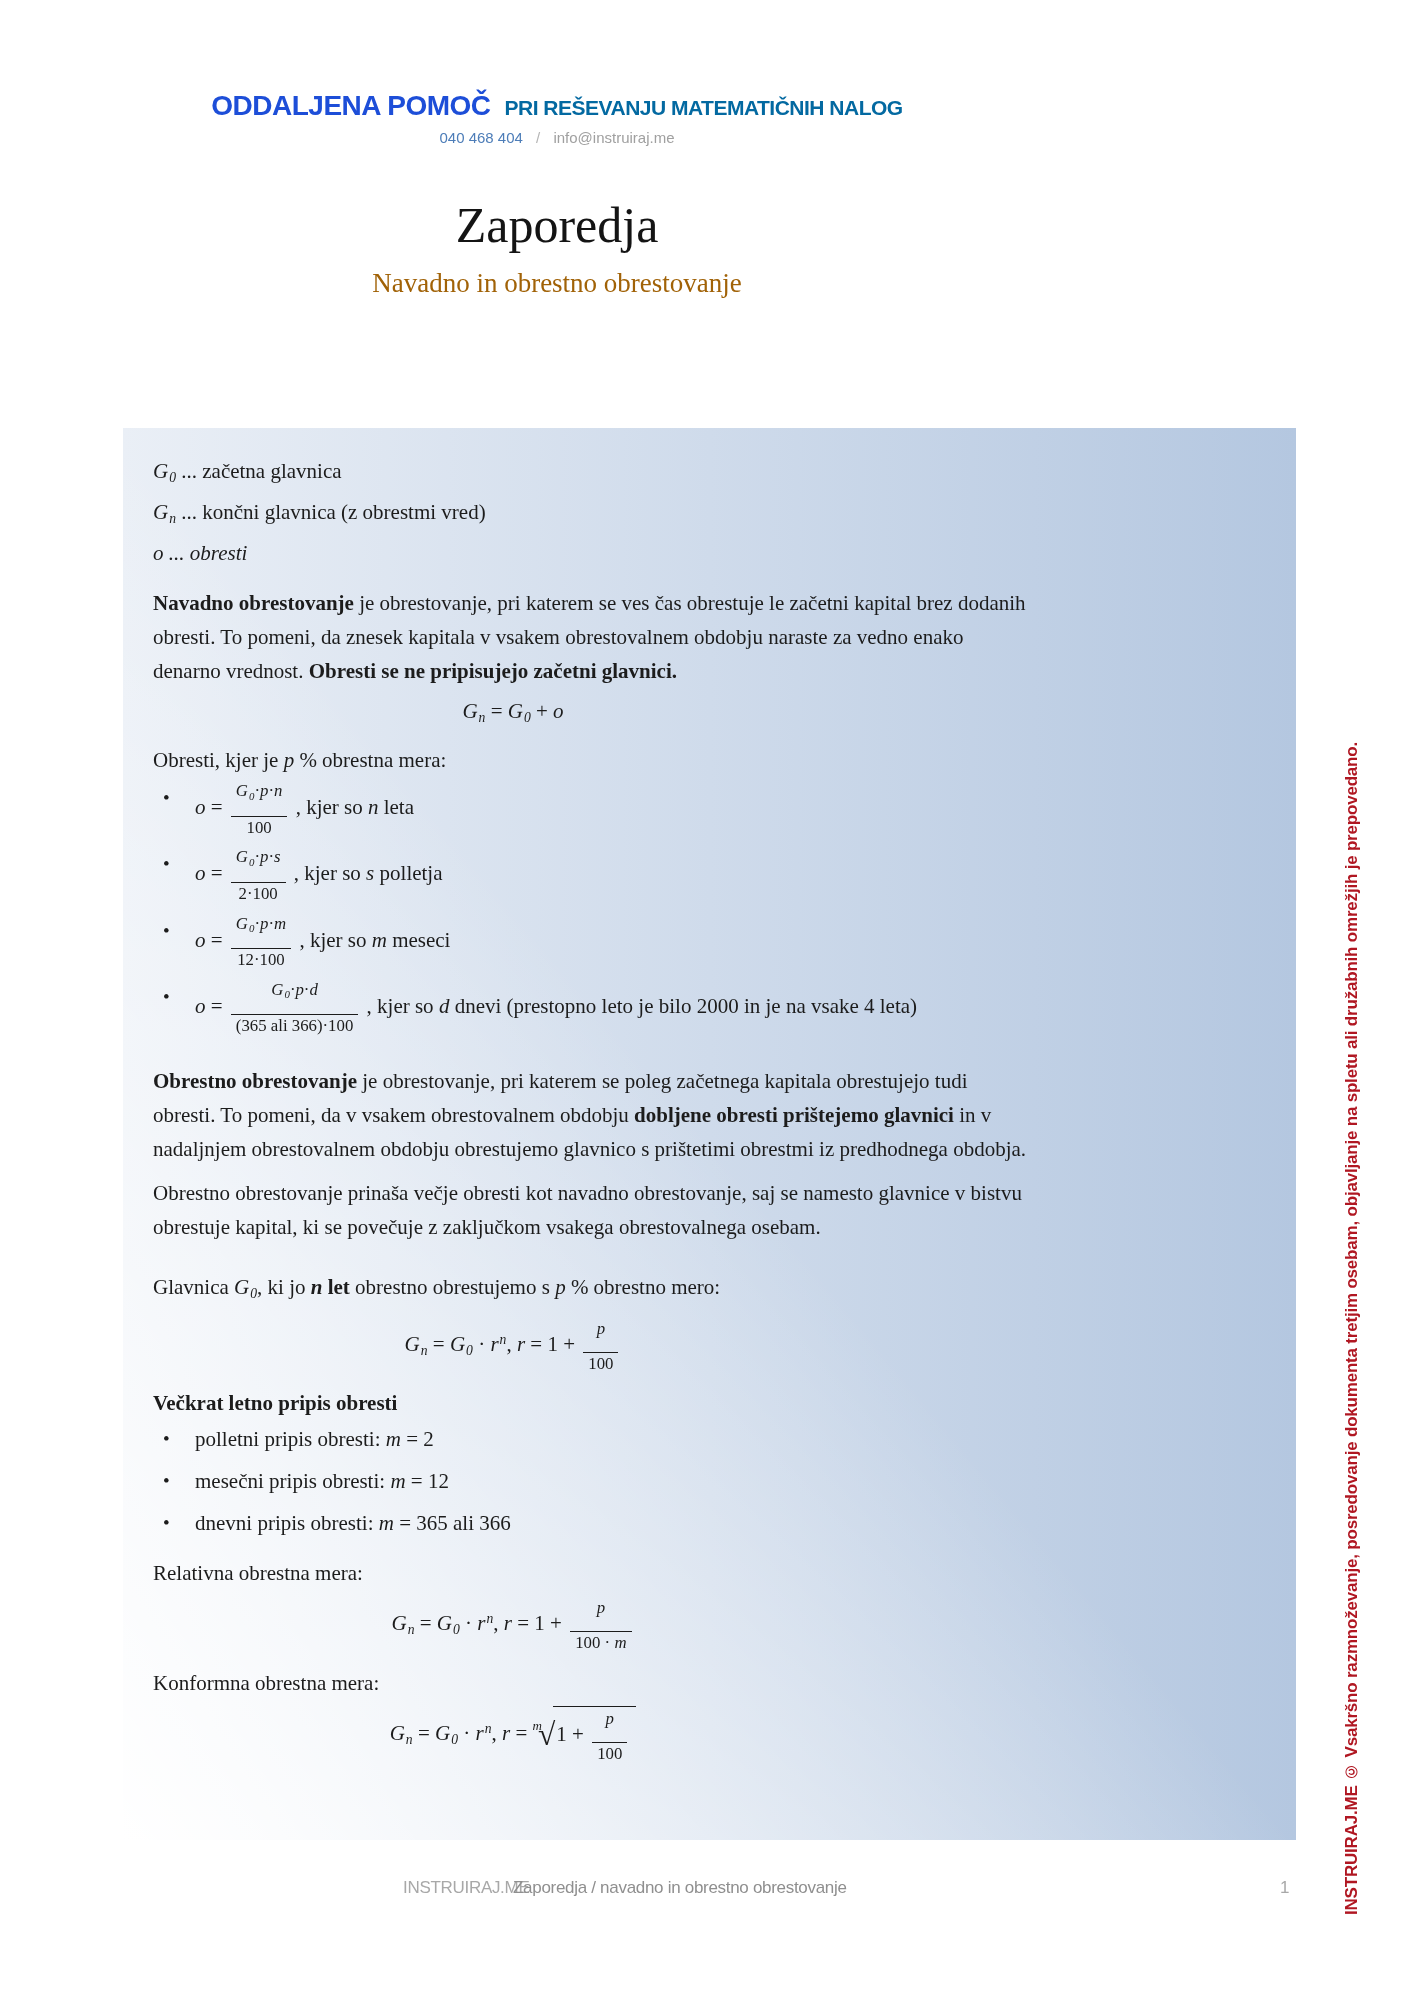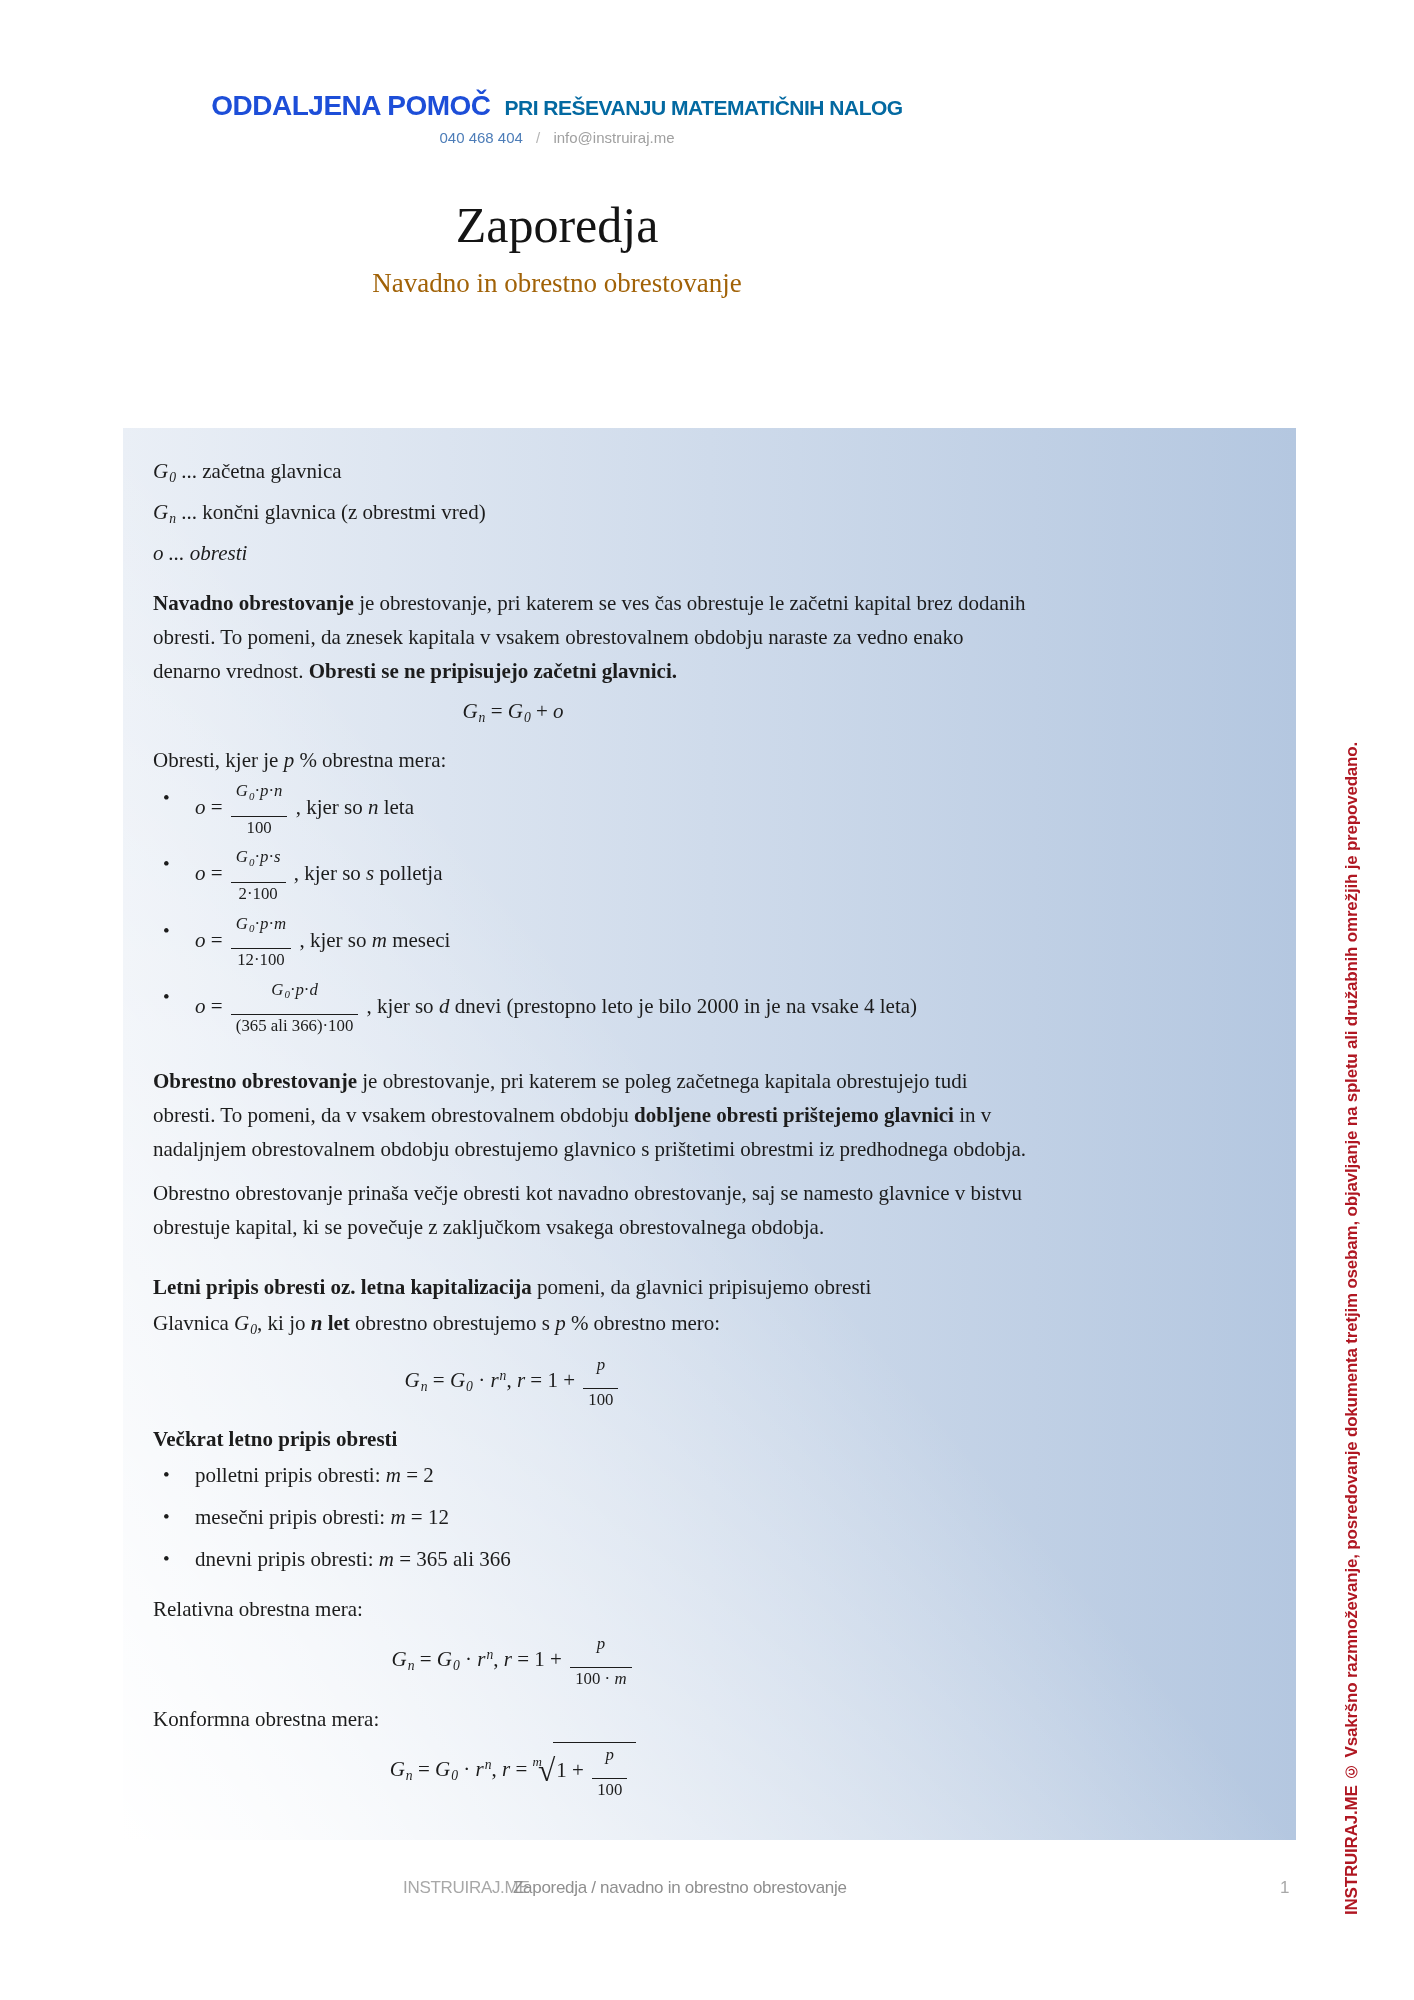--- a/index.html
+++ b/index.html
@@ -144,23 +144,22 @@
         <span class="bullet-body"><span class="t-i">o</span><span class="t-r"> = </span><span class="frac"><span class="num"><span class="t-i">G</span><span class="t-sub">0</span><span class="t-r">·</span><span class="t-i">p</span><span class="t-r">·</span><span class="t-i">m</span></span><span class="den"><span class="t-r">12·100</span></span></span><span class="t-r"> , kjer so </span><span class="t-i">m</span><span class="t-r"> meseci</span></span>
       </div>
       <div class="bullet">
         <span class="dot">•</span>
         <span class="bullet-body"><span class="t-i">o</span><span class="t-r"> = </span><span class="frac"><span class="num"><span class="t-i">G</span><span class="t-sub">0</span><span class="t-r">·</span><span class="t-i">p</span><span class="t-r">·</span><span class="t-i">d</span></span><span class="den"><span class="t-r">(365 ali 366)·100</span></span></span><span class="t-r"> , kjer so </span><span class="t-i">d</span><span class="t-r"> dnevi (prestopno leto je bilo 2000 in je na vsake 4 leta)</span></span>
       </div>
     </div>
 
     <p class="para p2"><b>Obrestno obrestovanje</b><span> je obrestovanje, pri katerem se poleg začetnega kapitala obrestujejo tudi obresti. To pomeni, da v vsakem obrestovalnem obdobju </span><b>dobljene obresti prištejemo glavnici</b><span> in v nadaljnjem obrestovalnem obdobju obrestujemo glavnico s prištetimi obrestmi iz predhodnega obdobja.</span></p>
 
-    <p class="para p3">Obrestno obrestovanje prinaša večje obresti kot navadno obrestovanje, saj se namesto glavnice v bistvu obrestuje kapital, ki se povečuje z zaključkom vsakega obrestovalnega obdobja.</p>
+    <p class="para p3">Obrestno obrestovanje prinaša večje obresti kot navadno obrestovanje, saj se namesto glavnice v bistvu obrestuje kapital, ki se povečuje z zaključkom vsakega obrestovalnega osebam.</p>
 
-    <p class="para p4"><b>Letni pripis obresti oz. letna kapitalizacija</b><span> pomeni, da glavnici pripisujemo obresti</span></p>
 
     <p class="para-wide p5"><span class="t-r">Glavnica </span><span class="t-i">G</span><span class="t-sub">0</span><span class="t-r">, ki jo </span><span class="t-bi">n</span><span class="t-b"> let</span><span class="t-r"> obrestno obrestujemo s </span><span class="t-i">p</span><span class="t-r"> % obrestno mero:</span></p>
 
     <div class="formula f2"><span class="t-i">G</span><span class="t-sub">n</span><span class="t-r"> = </span><span class="t-i">G</span><span class="t-sub">0</span><span class="t-r"> · </span><span class="t-i">r</span><span class="t-sup">n</span><span class="t-r">, </span><span class="t-i">r</span><span class="t-r"> = 1 + </span><span class="frac"><span class="num"><span class="t-i">p</span></span><span class="den"><span class="t-r">100</span></span></span></div>
 
     <div class="h2">Večkrat letno pripis obresti</div>
 
 
     <div class="bullets2">
       <div class="bullet">

